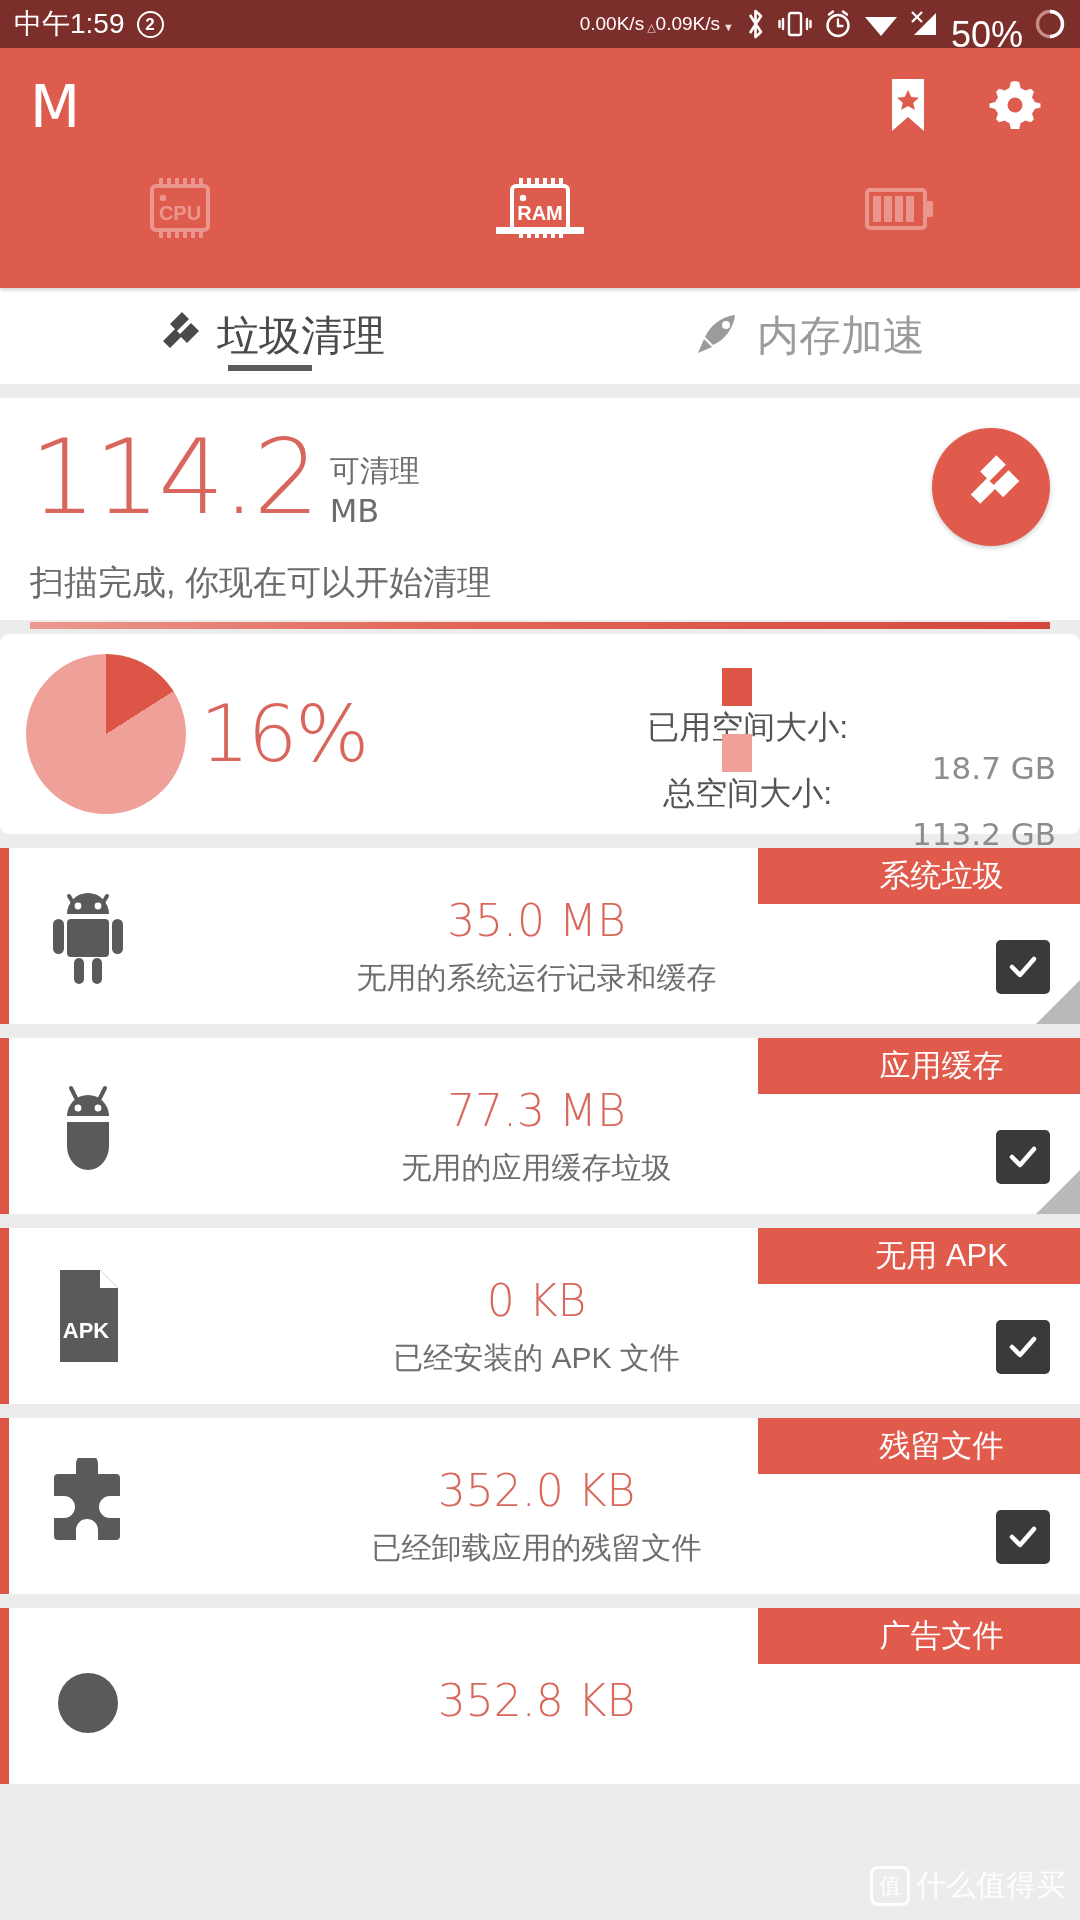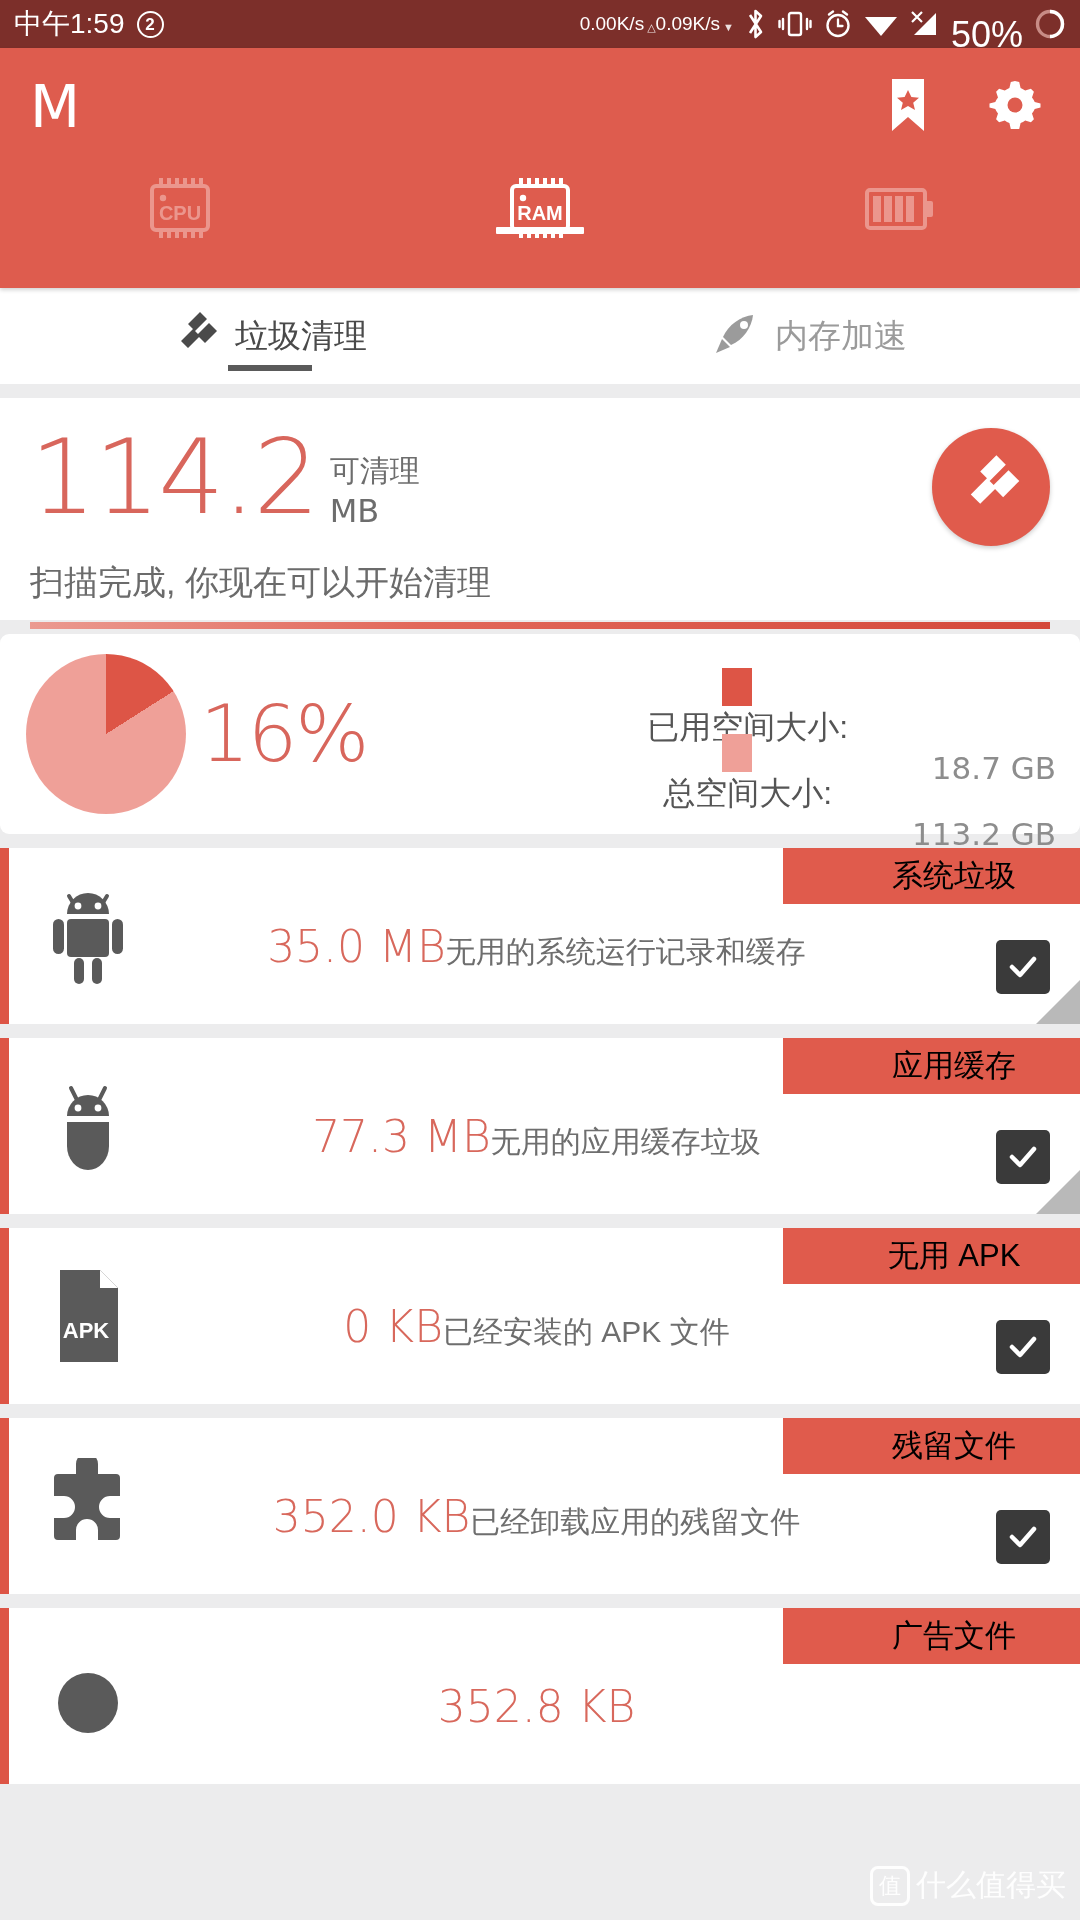--- a/index.html
+++ b/index.html
@@ -64,21 +64,21 @@
 
   
   .subtabs{
     background:#fff; height:96px; display:flex;
     box-shadow:0 1px 0 #e3e3e3;
   }
   .stab{
     flex:1; display:flex; align-items:center; justify-content:center;
     gap:16px; position:relative;
   }
-  .stab .label{ font-size:33px; color:#9b9b9b; }
+  .stab .label{ font-size:42px; color:#9b9b9b; }
   .stab.active .label{ color:#4a4a4a; }
   .stab .sunder{
     position:absolute; bottom:13px; left:50%; transform:translateX(-50%);
     width:84px; height:6px; background:#5a5a5a; display:none;
   }
   .stab.active .sunder{ display:block; }
 
   .gap{ height:14px; background:#ececed; }
 
   
@@ -133,31 +133,31 @@
 
   
   .list{ background:#ececed; }
   .item{
     background:#fff; height:176px; margin-bottom:14px;
     border-left:9px solid #dd5546; position:relative; display:flex;
     align-items:center; padding-left:24px;
   }
   .item .icon{ width:110px; display:flex; align-items:center; justify-content:center; }
   .item .center{
-    flex:1; display:flex; flex-direction:row; align-items:center;
+    flex:1; display:flex; flex-direction:column; align-items:center;
     justify-content:center; padding-right:150px; margin-top:21px;
   }
   .item .size{
     font-size:44px; color:#d8685c; font-family:"DejaVu Sans",sans-serif;
     font-weight:300; letter-spacing:0px;
   }
   .item .desc{ font-size:30px; color:#6e6e6e; margin-top:12px; }
   .tag{
-    position:absolute; right:0; top:0; height:56px; width:297px;
-    background:#e05b4c; color:#000000; font-size:31px;
+    position:absolute; right:0; top:0; height:56px; width:322px;
+    background:#e05b4c; color:#ffffff; font-size:31px;
     display:flex; align-items:center; justify-content:center;padding-left:45px;
   }
   .check{
     position:absolute; right:30px; top:92px;
     width:54px; height:54px; background:#3a3a3a; border-radius:5px;
     display:flex; align-items:center; justify-content:center;
   }
   .corner{
     position:absolute; right:0; bottom:0; width:0; height:0;
     border-left:44px solid transparent; border-bottom:44px solid #b9b9b9;

